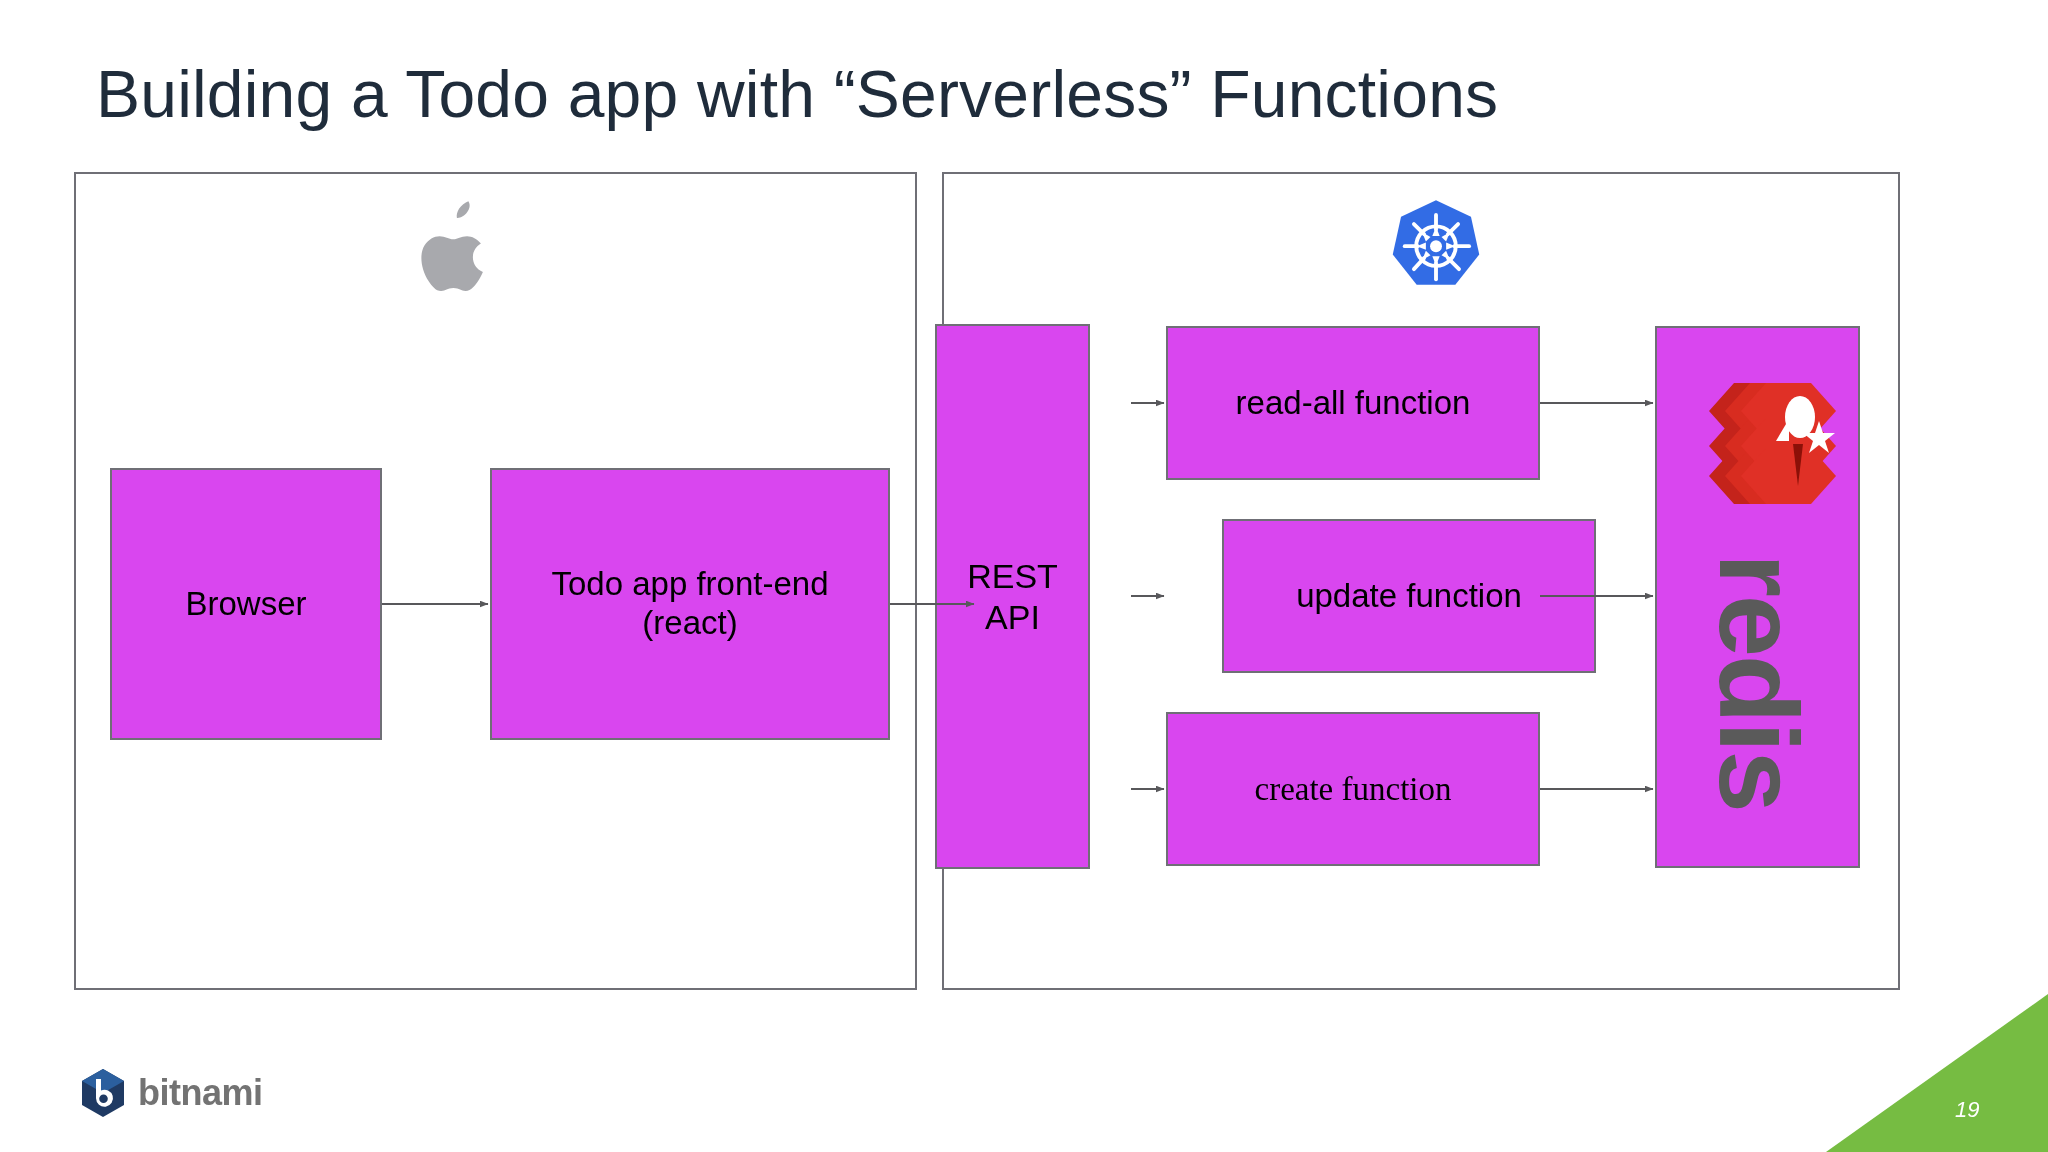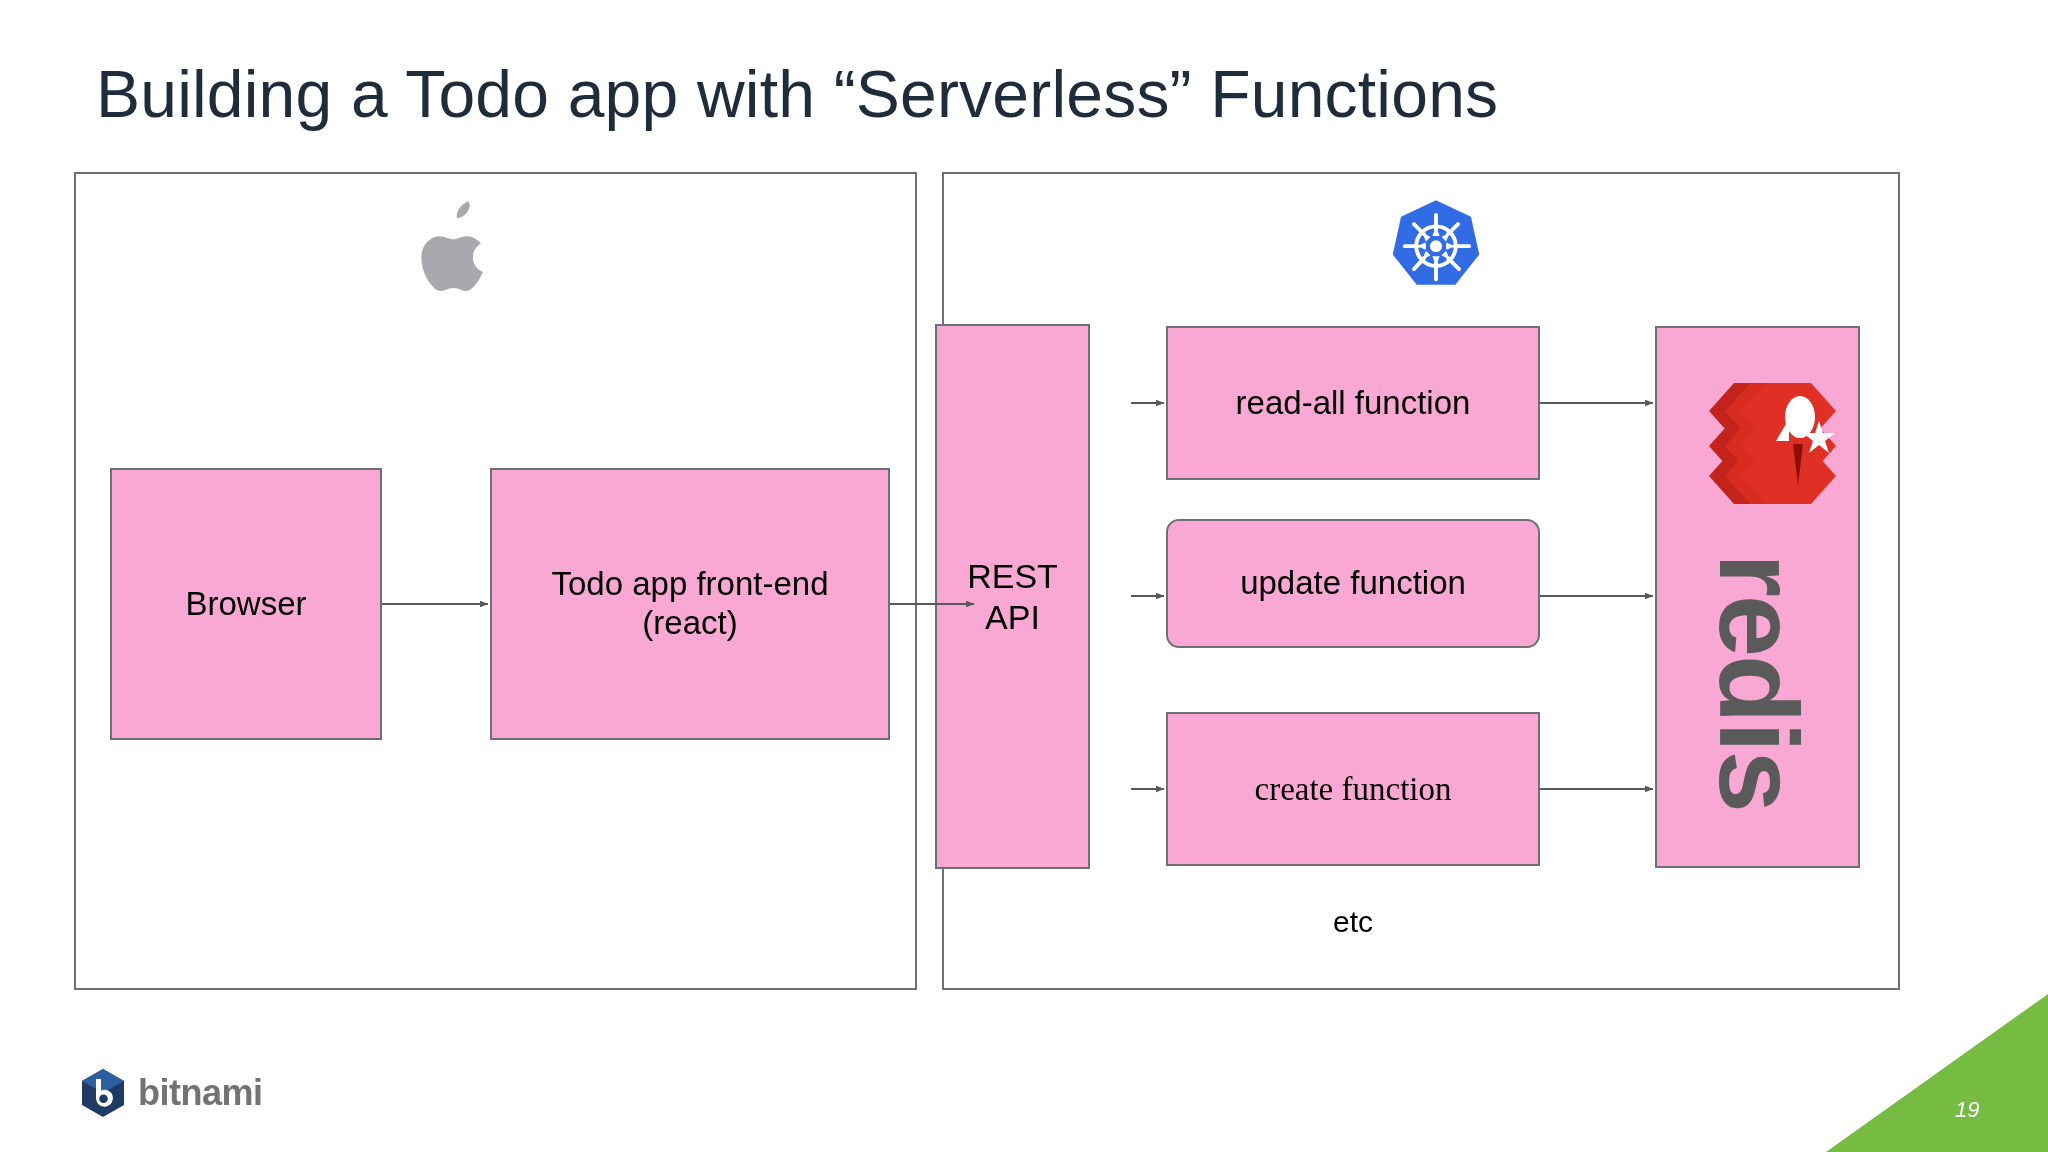--- a/index.html
+++ b/index.html
@@ -47,40 +47,40 @@
   #panel-cluster {
     left: 942px;
     top: 172px;
     width: 958px;
     height: 818px;
   }
 
   
   .node {
     position: absolute;
-    background: #f9a8d4;
+    background: #d946ef;
     border: 2px solid #6f6f76;
     box-sizing: border-box;
     display: flex;
     align-items: center;
     justify-content: center;
     text-align: center;
     color: #000000;
     font-size: 33px;
     line-height: 1.18;
     font-weight: 400;
     padding: 4px;
   }
   .node .nodelabel { display: block; white-space: pre-line; }
 
   #node-browser   { left: 110px;  top: 468px; width: 272px; height: 272px; }
   #node-frontend  { left: 490px;  top: 468px; width: 400px; height: 272px; }
   #node-restapi   { left: 935px;  top: 324px; width: 155px; height: 545px; font-size: 34px; }
   #node-readall   { left: 1166px; top: 326px; width: 374px; height: 154px; }
-  #node-update    { left: 1166px; top: 519px; width: 374px; height: 129px; border-radius: 13px; }
+  #node-update    { left: 1222px; top: 519px; width: 374px; height: 154px; }
   #node-create    { left: 1166px; top: 712px; width: 374px; height: 154px; font-family: Liberation Serif, serif; }
   #node-redis     { left: 1655px; top: 326px; width: 205px; height: 542px; }
 
   
   #etc-label {
     position: absolute;
     left: 1166px;
     top: 905px;
     width: 374px;
     text-align: center;
@@ -266,21 +266,20 @@
         <polygon fill="#e03026" points="62,105 87,77 132,77 157,105 132,133 87,133"></polygon>
         <ellipse fill="#ffffff" cx="121" cy="46" rx="15" ry="21"></ellipse>
         <polygon fill="#ffffff" points="97,70 110,48 110,70"></polygon>
         <polygon fill="#ffffff" points="140,50 144,62 156,62 146,70 150,82 140,74 130,82 134,70 124,62 136,62"></polygon>
         <polygon fill="#8c1008" points="114,73 124,73 119,115"></polygon>
       </g>
     </svg>
     <div id="redis-wordmark">redis</div>
   </div>
 
-  <div id="etc-label">etc</div>
 
   <div class="connector" style="left:0;top:0;width:2048px;height:1152px">
     <svg width="2048" height="1152" aria-hidden="true">
       <defs>
         <marker id="arrowhead" markerWidth="9" markerHeight="7" refX="8.5" refY="3.5" orient="auto" markerUnits="userSpaceOnUse">
           <polygon points="0 0, 9 3.5, 0 7" fill="#58585b"></polygon>
         </marker>
       </defs>
       <g stroke="#58585b" stroke-width="2.2" fill="none" marker-end="url(#arrowhead)">
         <line x1="382" y1="604" x2="488" y2="604"></line>

